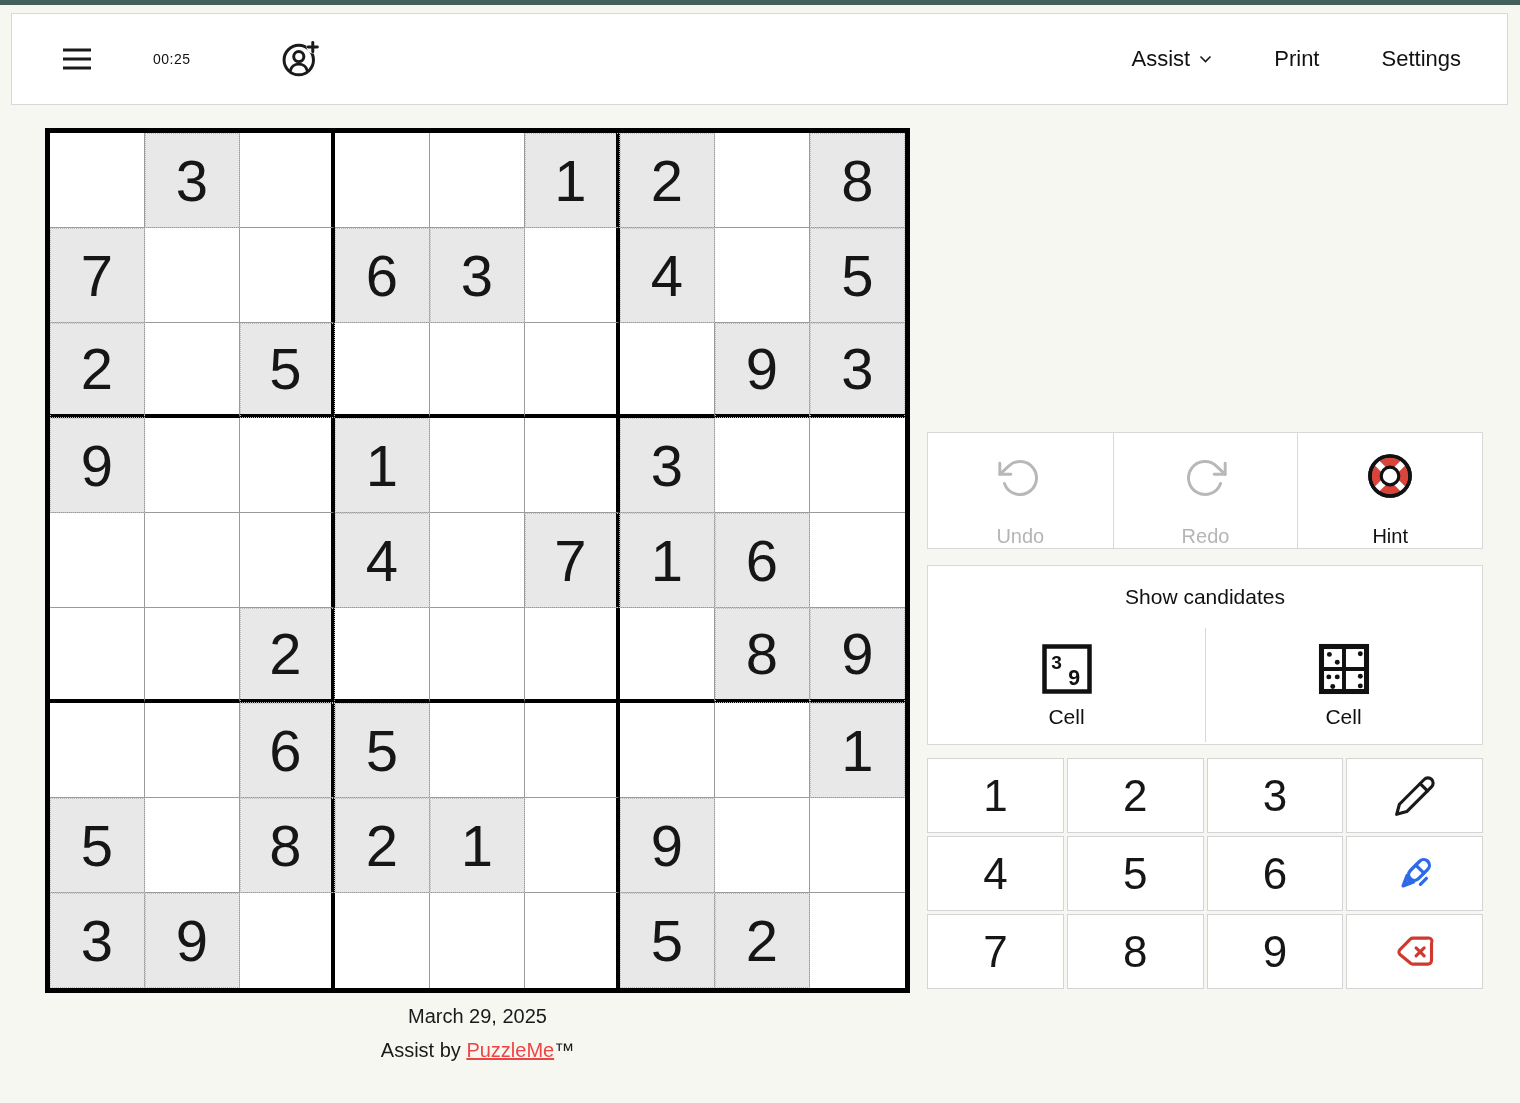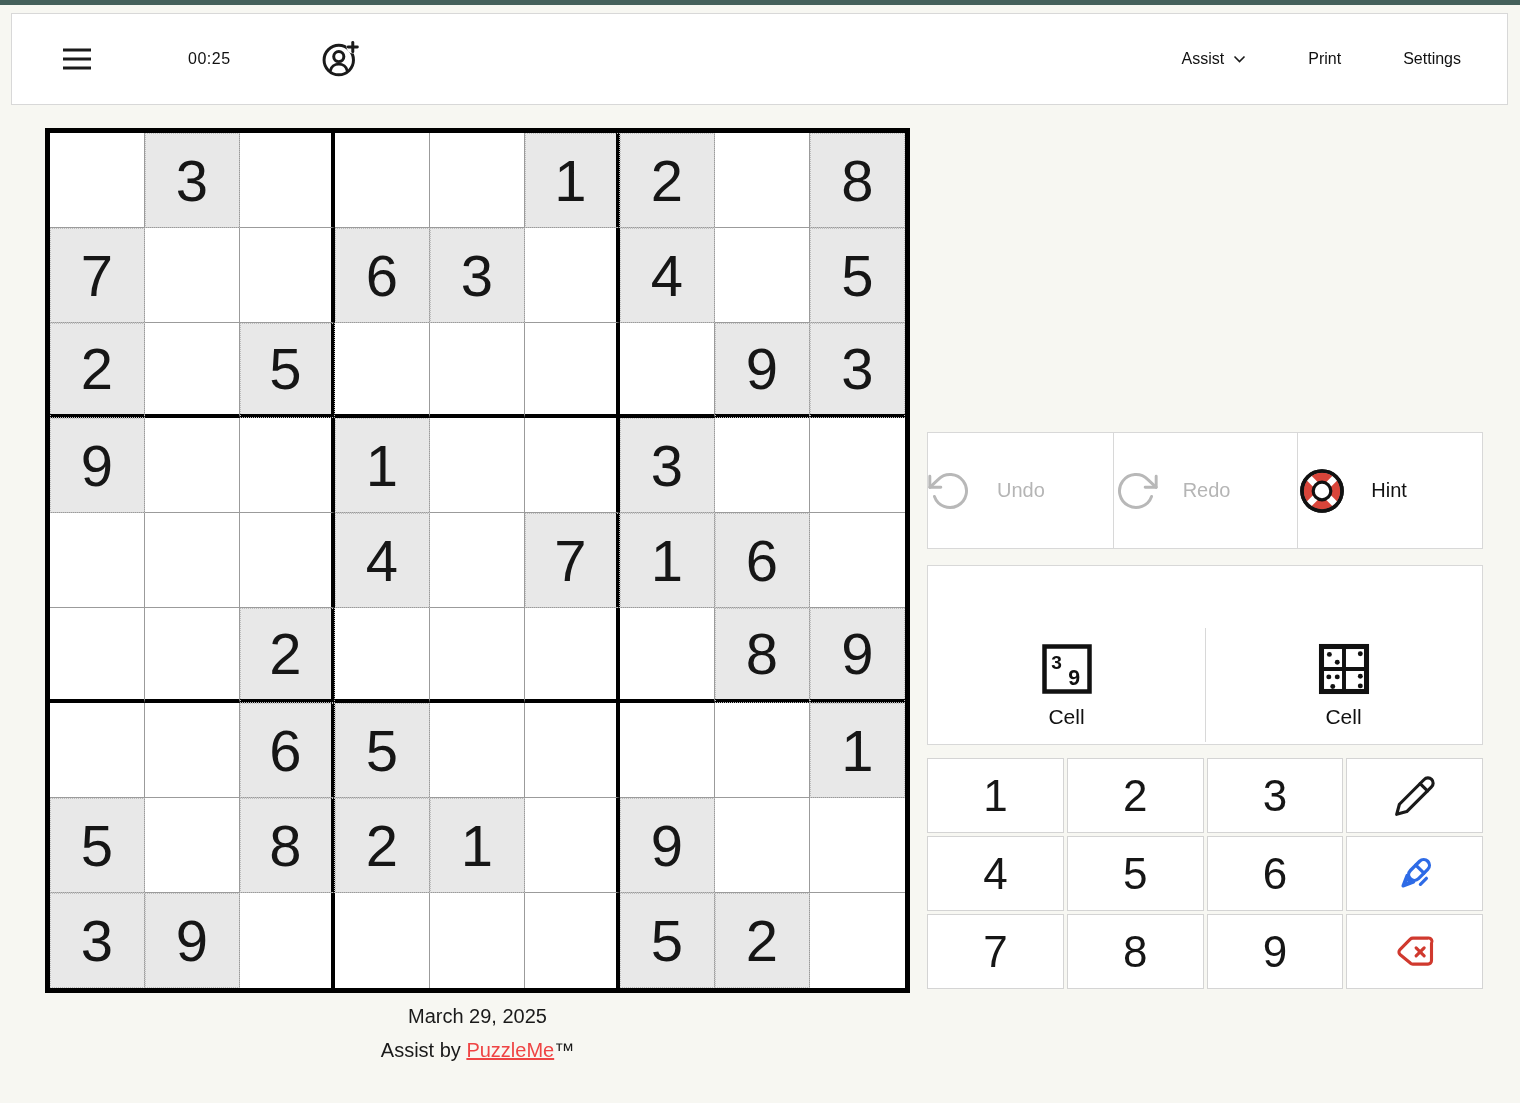--- a/index.html
+++ b/index.html
@@ -9,44 +9,44 @@
   }
   html,body{margin:0;padding:0;}
   body{background:var(--page-bg);font-family:"Liberation Sans","DejaVu Sans",sans-serif;color:var(--ink);}
   .page{position:relative;width:1520px;height:1103px;background:var(--page-bg);overflow:hidden;}
   .top-strip{position:absolute;left:0;top:0;right:0;height:5px;background:var(--top-strip);}
 
   
   .header{position:absolute;left:11px;top:13px;width:1497px;height:92px;background:#fff;
     border:1px solid var(--box-border);box-sizing:border-box;display:flex;align-items:center;}
   .hamburger{margin-left:48px;display:flex;align-items:center;cursor:pointer;}
-  .timer{margin-left:94px;font-size:16px;letter-spacing:.5px;}
+  .timer{margin-left:59px;font-size:14px;letter-spacing:.5px;}
   .person-add{margin-left:88px;display:flex;align-items:center;cursor:pointer;}
   .nav{margin-left:auto;display:flex;align-items:center;gap:62px;margin-right:46px;}
-  .nav-item{font-size:16px;cursor:pointer;display:flex;align-items:center;gap:9px;white-space:nowrap;}
+  .nav-item{font-size:22px;cursor:pointer;display:flex;align-items:center;gap:9px;white-space:nowrap;}
 
   
   .sudoku{position:absolute;left:45px;top:128px;border:5px solid #000;background:#fff;
     display:grid;grid-template-columns:repeat(9,95px);grid-template-rows:repeat(9,95px);}
   .cell{box-sizing:border-box;border-right:1px solid var(--thin-line);border-bottom:1px solid var(--thin-line);
     display:flex;align-items:center;justify-content:center;font-size:58px;color:#161616;cursor:pointer;background:#fff;}
   .cell.given{background:var(--given-cell);outline:1px dotted #bdbdbd;outline-offset:-1px;}
   .cell.vt{border-right:4px solid #000;}
   .cell.ht{border-bottom:4px solid #000;}
   .cell.vl{border-right:none;}
   .cell.hl{border-bottom:none;}
 
   .board-footer{position:absolute;left:45px;top:999px;width:865px;text-align:center;font-size:20px;
     color:#1a1a1a;line-height:34px;}
   .pm-link{color:#ef4444;text-decoration:underline;cursor:pointer;}
 
   
   .actions{position:absolute;left:927px;top:432px;width:556px;height:117px;background:#fff;
     border:1px solid var(--box-border);box-sizing:border-box;display:grid;grid-template-columns:1fr 1fr 1fr;}
-  .action{display:flex;flex-direction:row;align-items:center;justify-content:flex-start;gap:25px;
+  .action{display:flex;flex-direction:column;align-items:center;justify-content:flex-end;gap:25px;
     border-left:1px solid var(--box-border);cursor:pointer;}
   .action:first-child{border-left:none;}
   .action span{font-size:20px;}
   .action.disabled{color:var(--disabled-gray);cursor:default;}
 
   .candidates{position:absolute;left:927px;top:565px;width:556px;height:180px;background:#fff;
     border:1px solid var(--box-border);box-sizing:border-box;}
   .cand-title{text-align:center;padding-top:19px;font-size:21px;}
   .cand-options{position:absolute;left:0;right:0;top:60px;bottom:0;display:flex;}
   .cand-options::before{content:'';position:absolute;left:50%;top:2px;bottom:2px;width:1px;background:var(--box-border);}
@@ -217,20 +217,21 @@
           <line x1="28.9" y1="28.9" x2="38.1" y2="38.1"></line>
         </g>
         <circle cx="24" cy="24" r="8.8" fill="#fff" stroke="#111" stroke-width="3.2"></circle>
         <circle cx="24" cy="24" r="20" fill="none" stroke="#111" stroke-width="3.6"></circle>
       </svg>
       <span>Hint</span>
     </div>
   </div>
 
   <div class="candidates">
+    <div class="cand-title">Show candidates</div>
     <div class="cand-options">
       <div class="cand-opt">
         <svg width="54" height="54" viewBox="0 0 48 48">
           <rect x="4" y="4" width="40" height="40" fill="#fff" stroke="#111" stroke-width="4"></rect>
           <text x="10" y="24" font-size="17" font-weight="bold" fill="#111">3</text>
           <text x="25" y="38" font-size="19" font-weight="bold" fill="#111">9</text>
         </svg>
         <span>Cell</span>
       </div>
       <div class="cand-opt">

